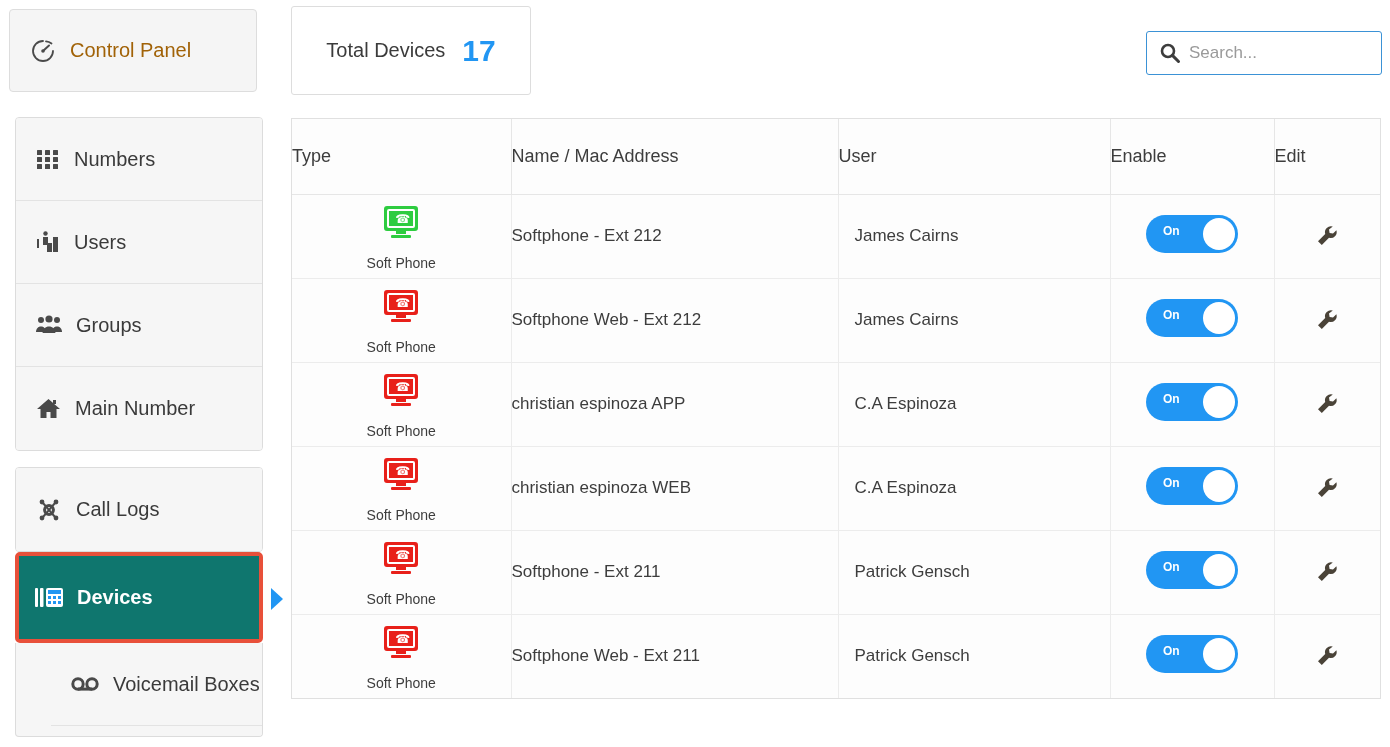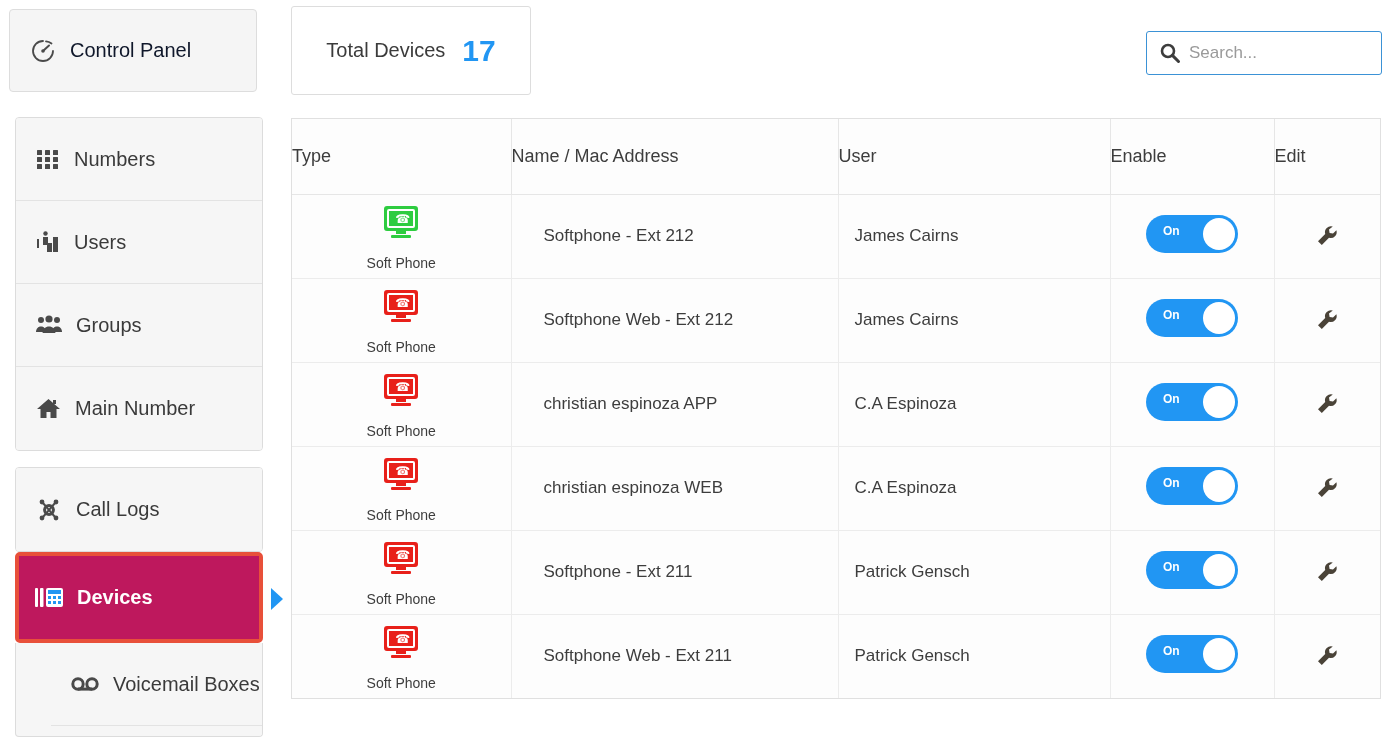--- a/index.html
+++ b/index.html
@@ -15,21 +15,21 @@
   .control-panel-card {
     position: absolute; left: 9px; top: 9px;
     width: 248px; height: 83px;
     background: #f5f5f5;
     border: 1px solid #dddddd;
     border-radius: 4px;
     display: flex; align-items: center;
     padding-left: 20px;
   }
   .control-panel-card .cp-label {
-    font-size: 20px; color: #0f172a; margin-left: 14px; font-weight: 400; text-align: right;
+    font-size: 20px; color: #a16207; margin-left: 14px; font-weight: 400; text-align: right;
   }
 
   .total-devices-card {
     position: absolute; left: 291px; top: 6px;
     width: 240px; height: 89px;
     background: #ffffff;
     border: 1px solid #dddddd;
     border-radius: 3px;
     display: flex; align-items: center; justify-content: center;
   }
@@ -79,21 +79,21 @@
     border: 4px solid #e8503a;
     border-radius: 5px;
     background: #2196f3;
     height: 91px;
     margin-top: 0px;
   }
   .sb-item-active {
     height: 100%;
     display: flex; align-items: center;
     padding-left: 16px;
-    background: #be185d;
+    background: #0f766e;
   }
   .sb-item-active .sb-label { font-size: 20px; color: #ffffff; margin-left: 14px; font-weight: 600; }
   .sb-arrow {
     position: absolute;
     left: 252px; top: 32px;
     width: 0; height: 0;
     border-top: 11px solid transparent;
     border-bottom: 11px solid transparent;
     border-left: 12px solid #2196f3;
   }
@@ -127,21 +127,21 @@
   tr:last-child td { border-bottom: none; }
 
   .col-type { width: 219px; }
   .col-name { width: 327px; }
   .col-user { width: 272px; }
   .col-enable { width: 164px; }
   .col-edit { width: 106px; }
 
   .type-cell { text-align: center; padding-top: 4px; }
   .type-label { font-size: 14px; color: #3d3d3d; margin-top: 11px; }
-  .name-cell { padding-left: 32px; }
+  .name-cell { }
   .user-cell { padding-left: 16px; }
   .enable-cell, .edit-cell { text-align: center; }
 
   
   .dev-icon { display: inline-block; width: 34px; height: 33px; position: relative; }
   .dev-icon .screen {
     position: absolute; left: 0; top: 0;
     width: 34px; height: 25px;
     border: 2px solid currentColor;
     border-radius: 3px;

